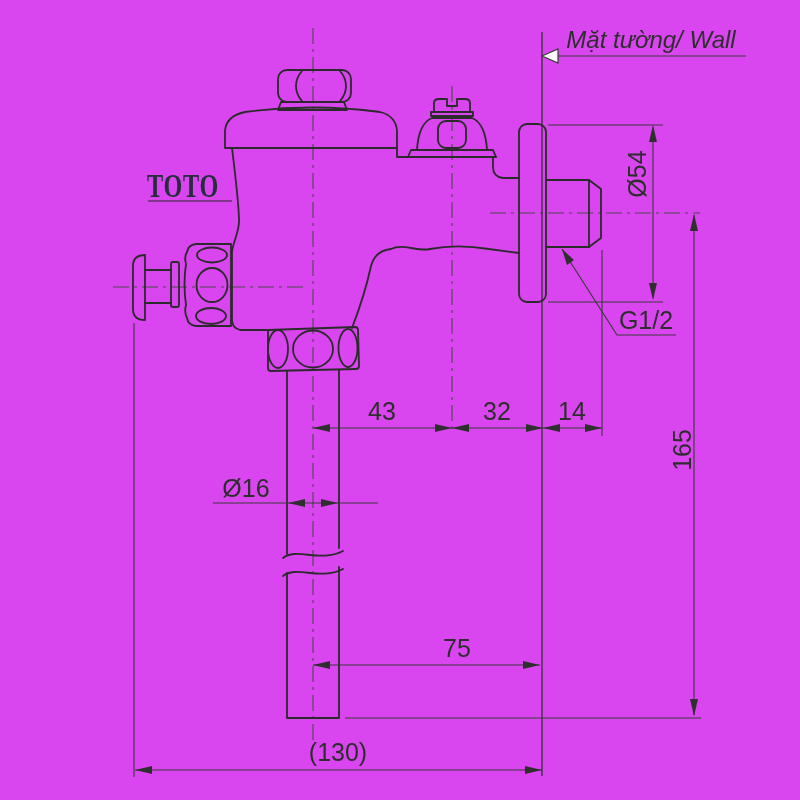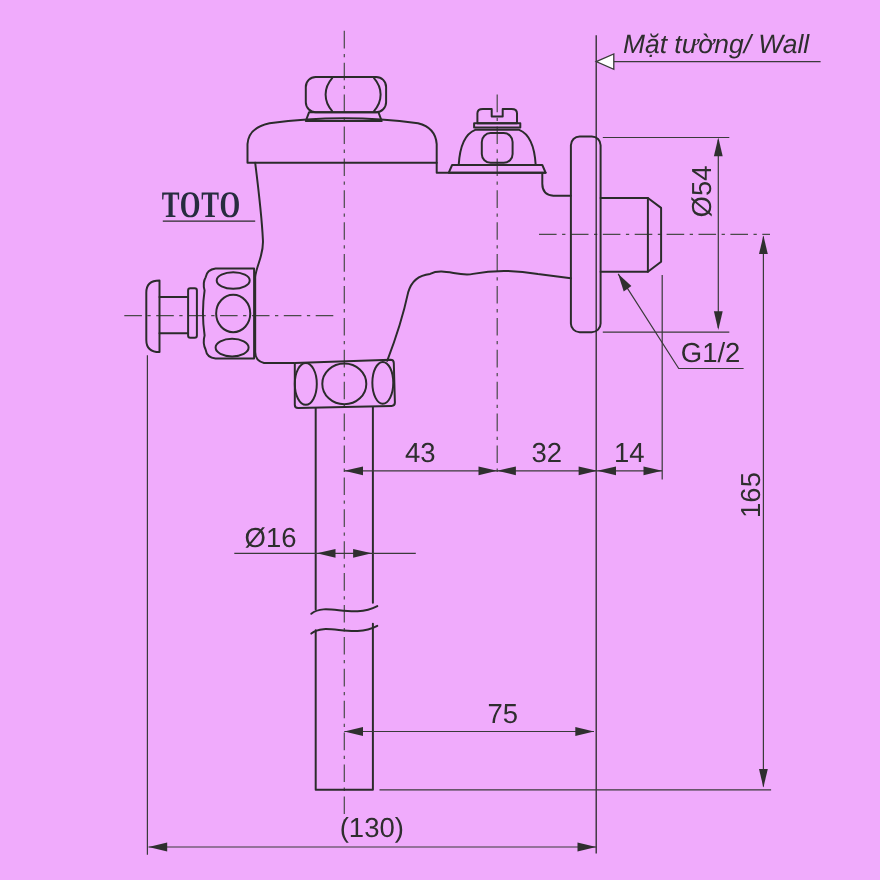--- a/index.html
+++ b/index.html
@@ -1,16 +1,16 @@
 <!DOCTYPE html>
 <html><head>
 <meta charset="utf-8">
 <style>
   html,body{margin:0;padding:0;background:#ffffff;}
-  #stage{width:800px;height:800px;position:relative;background:#f0abfc;overflow:hidden;}
+  #stage{width:800px;height:800px;position:relative;background:#d946ef;overflow:hidden;}
   svg{display:block;}
   .outline{stroke:#2b2b2b;stroke-width:1.8;fill:none;stroke-linejoin:round;stroke-linecap:round;}
   .thin{stroke:#2b2b2b;stroke-width:1.2;fill:none;}
   .dimline{stroke:#3a3a3a;stroke-width:1.1;fill:none;}
   .centerline{stroke:#4a4a4a;stroke-width:1.1;fill:none;stroke-dasharray:16 5 3 5;}
   .arrow{fill:#2f2f2f;stroke:none;}
   .openarrow{fill:#ffffff;stroke:#3a3a3a;stroke-width:1.2;}
   .dim{font-family:"Liberation Sans",sans-serif;font-size:25px;fill:#2e2e2e;}
   .wall-label{font-family:"Liberation Sans",sans-serif;font-style:italic;font-size:24px;fill:#2e2e2e;}
   .brand-text{font-family:"Liberation Serif",serif;font-weight:bold;font-size:34px;letter-spacing:1px;}

